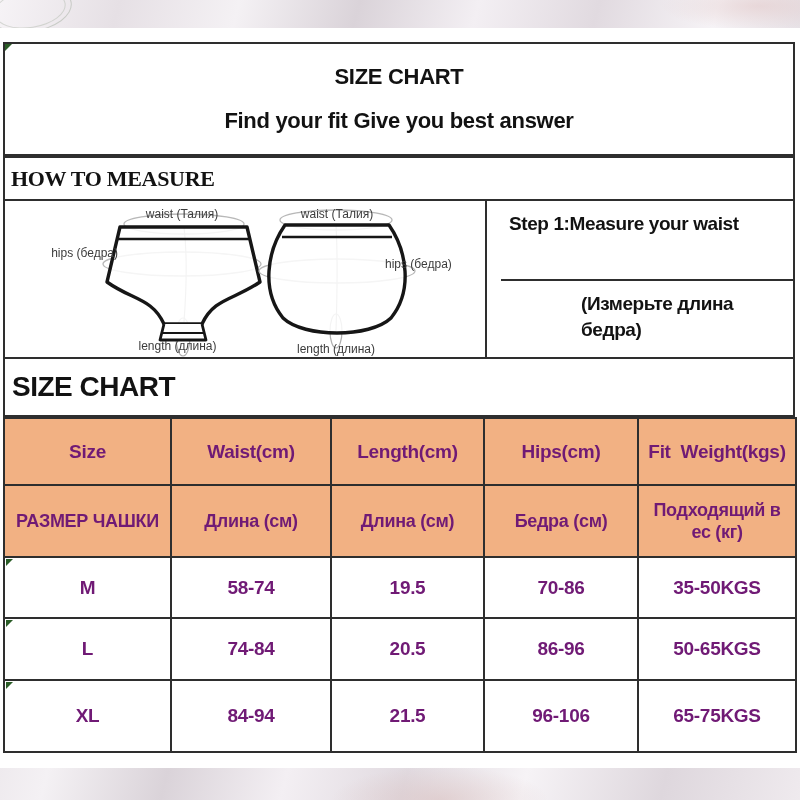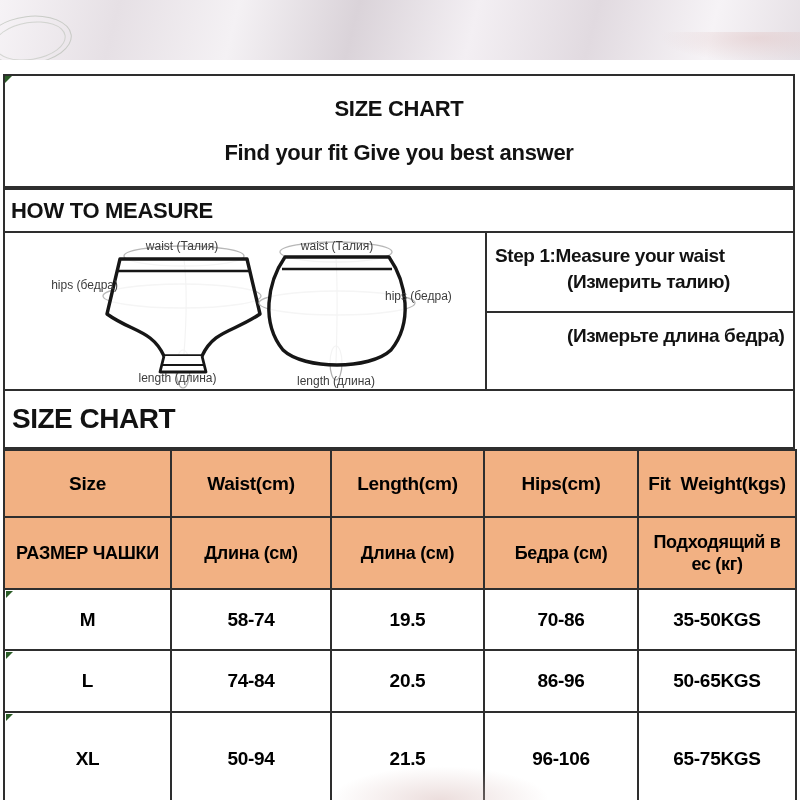--- a/index.html
+++ b/index.html
@@ -11,65 +11,65 @@
   *{margin:0;padding:0;box-sizing:border-box;}
   html,body{width:800px;height:800px;overflow:hidden;}
   body{
     font-family:"Liberation Sans","DejaVu Sans",sans-serif;
     background:
       linear-gradient(104deg,
         #f6f3f6 0%, #e6e0e5 12%, #f4f1f4 24%, #dad3d9 36%,
         #f3eff3 48%, #e1dae0 60%, #f6f3f6 72%, #ded7dd 86%, #efeaee 100%);
     position:relative;
   }
-  .canvas{position:absolute;inset:0;margin-top:32px;}
+  .canvas{position:absolute;inset:0;}
   
   .tape-circle{position:absolute;left:-14px;top:-16px;width:86px;height:48px;
     border:1px solid #a9b2a5;border-radius:50%;opacity:.55;transform:rotate(-7deg);}
   .tape-circle-inner{position:absolute;left:-6px;top:-10px;width:72px;height:38px;
     border:1px solid #b4bcb0;border-radius:50%;opacity:.5;transform:rotate(-9deg);}
   .fabric-tint{position:absolute;right:0;top:0;width:140px;height:30px;
     background:radial-gradient(ellipse at 70% 20%, rgba(226,199,199,.55), rgba(226,199,199,0) 70%);}
   .fabric-tint-bottom{position:absolute;left:330px;bottom:0;width:220px;height:34px;
     background:radial-gradient(ellipse at 50% 100%, rgba(216,188,186,.5), rgba(216,188,186,0) 70%);}
 
   .panel{position:absolute;left:0;top:28px;width:800px;height:740px;background:#ffffff;}
 
   .boxed{position:absolute;left:3px;width:792px;border:2px solid var(--border-dark);background:#fff;}
 
   .title-box{top:42px;height:114px;display:flex;flex-direction:column;
     justify-content:space-evenly;align-items:center;text-align:center;}
   .title-box .tline{font-weight:bold;font-size:22px;color:#121212;letter-spacing:-0.3px;line-height:1;}
 
   .htm-box{top:156px;height:45px;display:flex;align-items:center;}
-  .htm-box .heading{font-weight:bold;font-size:22px;color:#121212;padding-left:6px;letter-spacing:-0.3px;}
+  .htm-box .heading{font-weight:bold;font-size:22px;color:#121212;padding-left:6px;letter-spacing:-0.3px;font-family:Liberation Serif, serif;}
 
   .measure-box{top:199px;height:160px;}
   .diagram-area{position:absolute;left:0;top:0;width:498px;height:100%;}
   .diagram-svg{position:absolute;}
   .dlabel{position:absolute;font-size:12px;color:#3c3c3c;line-height:1.1;}
   .dlabel.center{text-align:center;}
   .dlabel.right{text-align:right;}
 
   .steps-col{position:absolute;left:480px;top:0;right:0;height:100%;border-left:2px solid var(--border-dark);
-    display:flex;flex-direction:column;}
+    display:flex;flex-direction:column;padding-left:14px;}
   .step-cell{flex:1 1 50%;padding:10px 4px 0 8px;}
   .step-cell + .step-cell{border-top:2px solid var(--border-dark);}
   .step-en{font-weight:bold;font-size:19px;color:#121212;letter-spacing:-0.4px;line-height:1.35;}
   .step-ru{font-weight:bold;font-size:19px;color:#121212;letter-spacing:-0.4px;padding-left:72px;line-height:1.35;}
 
   .chart-heading-box{top:357px;height:60px;display:flex;align-items:center;}
   .chart-heading-box .part{font-weight:bold;font-size:28px;letter-spacing:-0.5px;}
   .heading-main{color:#121212;padding-left:7px;}
   .heading-accent{color:var(--accent-red);}
 
   table.size-table{position:absolute;left:3px;top:417px;width:792px;
     border-collapse:collapse;table-layout:fixed;background:#fff;}
   .size-table td{border:2px solid var(--border-dark);text-align:center;vertical-align:middle;
-    font-weight:bold;color:#000000;font-size:19px;letter-spacing:-0.3px;}
+    font-weight:bold;color:#701a75;font-size:19px;letter-spacing:-0.3px;}
   .size-table tr.hdr td{background:var(--table-header-bg);white-space:pre-wrap;}
   .size-table tr.hdr-ru td{font-size:18px;line-height:1.25;}
 
   .corner-mark{position:absolute;width:0;height:0;
     border-top:7px solid var(--marker-green);border-right:7px solid transparent;}
 </style>
 </head>
 <body>
 
 <div class="canvas">
@@ -116,21 +116,20 @@
       <div class="dlabel center" style="left:262px;top:7px;width:140px;">waist (Талия)</div>
       <div class="dlabel right" style="left:5px;top:46px;width:108px;">hips (бедра)</div>
       <div class="dlabel" style="left:380px;top:57px;width:100px;">hips (бедра)</div>
       <div class="dlabel center" style="left:100px;top:139px;width:145px;">length (длина)</div>
       <div class="dlabel center" style="left:258px;top:142px;width:146px;">length (длина)</div>
     </div>
 
     <div class="steps-col">
       <div class="step-cell">
         <div class="step-en">Step 1:Measure your waist</div>
-        <div class="step-ru">(Измерить талию)</div>
       </div>
       <div class="step-cell">
         <div class="step-ru">(Измерьте длина бедра)</div>
       </div>
     </div>
   </div>
 
   <div class="boxed chart-heading-box">
     <span class="part heading-main">SIZE CHART</span>
   </div>
@@ -166,23 +165,23 @@
         <td>70-86</td>
         <td>35-50KGS</td>
       </tr>
       <tr style="height:62px">
         <td>L</td>
         <td>74-84</td>
         <td>20.5</td>
         <td>86-96</td>
         <td>50-65KGS</td>
       </tr>
-      <tr style="height:93px">
+      <tr style="height:72px">
         <td>XL</td>
-        <td>50-94</td>
+        <td>84-94</td>
         <td>21.5</td>
         <td>96-106</td>
         <td>65-75KGS</td>
       </tr>
     </tbody>
   </table>
 
   <div class="corner-mark" style="left:5px;top:44px;"></div>
   <div class="corner-mark" style="left:6px;top:559px;"></div>
   <div class="corner-mark" style="left:6px;top:620px;"></div>

